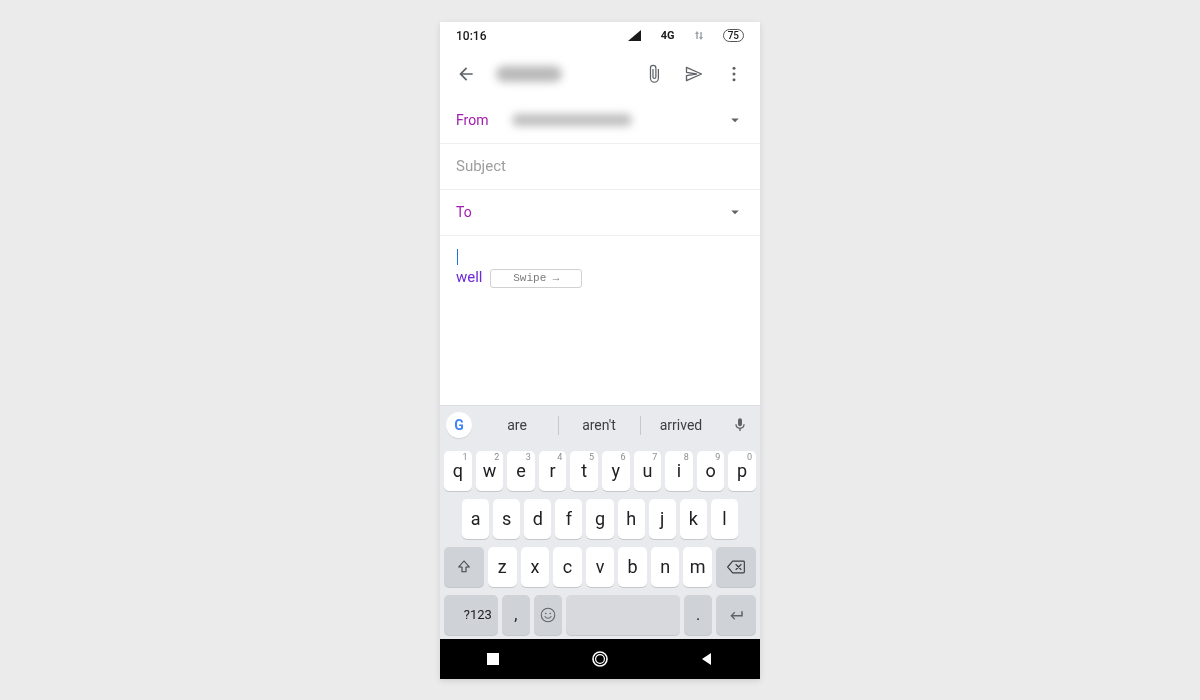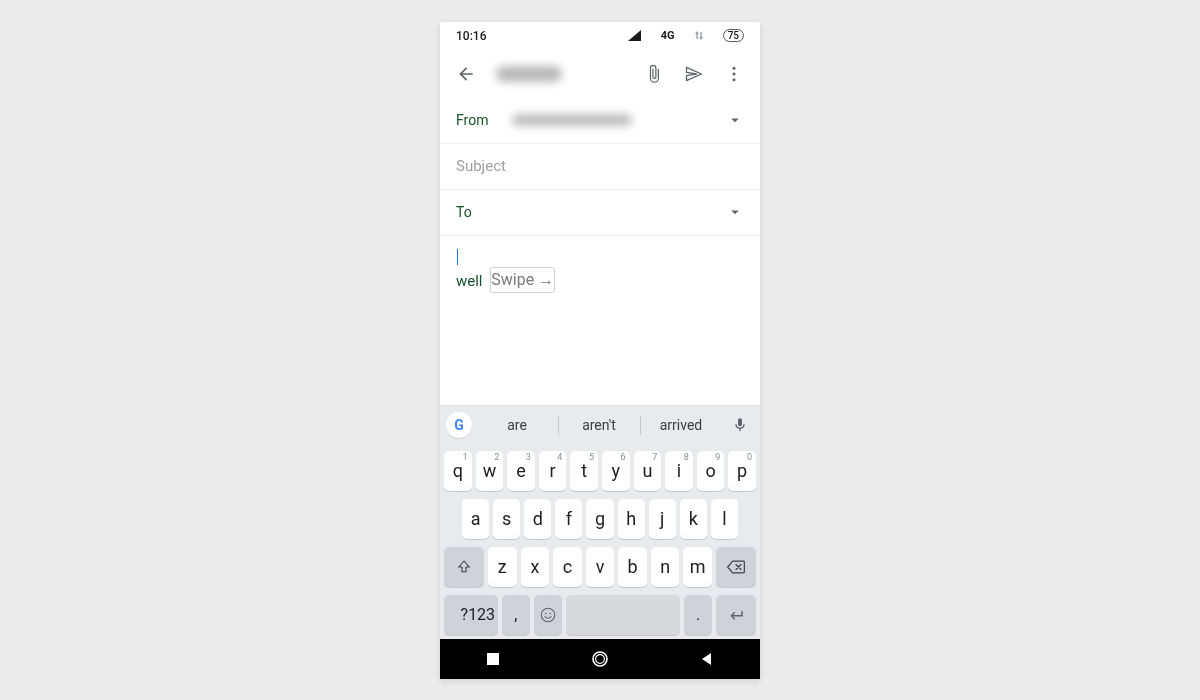--- a/index.html
+++ b/index.html
@@ -77,21 +77,21 @@
   .field {
     min-height: 46px;
     border-bottom: 1px solid #eeeeee;
     display: flex;
     align-items: center;
     padding: 0 16px;
     font-size: 14px;
     color: #5f6368;
     gap: 16px;
   }
-  .field .label { color: #14532d; width: 40px; }
+  .field .label { color: #a21caf; width: 40px; }
   .field .value-blur {
     flex: 1;
     height: 12px;
     background: #bdbdbd;
     filter: blur(4px);
     border-radius: 6px;
     max-width: 120px;
   }
   .field .chev { margin-left: auto; color: #5f6368; }
   .subject-ph { color: #9e9e9e; font-size: 15px; }
@@ -107,30 +107,31 @@
   }
   .body-text .underline { text-decoration: underline; text-decoration-color: #888; }
   .cursor {
     display: inline-block;
     width: 1px;
     height: 16px;
     background: #1a73e8;
     vertical-align: text-bottom;
     margin-left: 1px;
   }
-  .predict-line { color: #14532d; display: inline; }
+  .predict-line { color: #6d28d9; display: inline; }
   .swipe-chip {
     display: inline-block;
     border: 1px solid #d0d0d0;
     border-radius: 3px;
-    padding: 1px 0;
-    font-size: 16px;
+    padding: 1px 22px;
+    font-size: 11px;
     color: #7a7a7a;
     margin-left: 4px;
     vertical-align: 1px;
+    font-family: Liberation Mono, monospace;
   }
 
   
   .suggest-bar {
     height: 40px;
     background: #e8eaed;
     display: flex;
     align-items: center;
     padding: 0 6px;
     border-top: 1px solid #dadce0;
@@ -197,21 +198,21 @@
   }
   .key .alt {
     position: absolute;
     top: 1px;
     right: 4px;
     font-size: 9px;
     color: #8a8d91;
   }
   .krow.row2 { padding: 0 18px; }
   .key.shift, .key.bksp { flex: 1.4; background:#cfd2d6; }
-  .key.sym { flex: 1.4; background:#cfd2d6; font-size:16px;padding-left:14px; }
+  .key.sym { flex: 1.4; background:#cfd2d6; font-size:13px;padding-left:14px; }
   .key.space { flex: 4; background:#d7d9dc; }
   .key.enter { flex: 1.4; background:#cfd2d6; }
   .key.emoji { flex: 1; background:#cfd2d6; }
   .key.comma, .key.period { flex: 1; background:#cfd2d6; font-size:16px; }
 
   
   .navbar {
     height: 40px;
     background: #000;
     display: flex;

